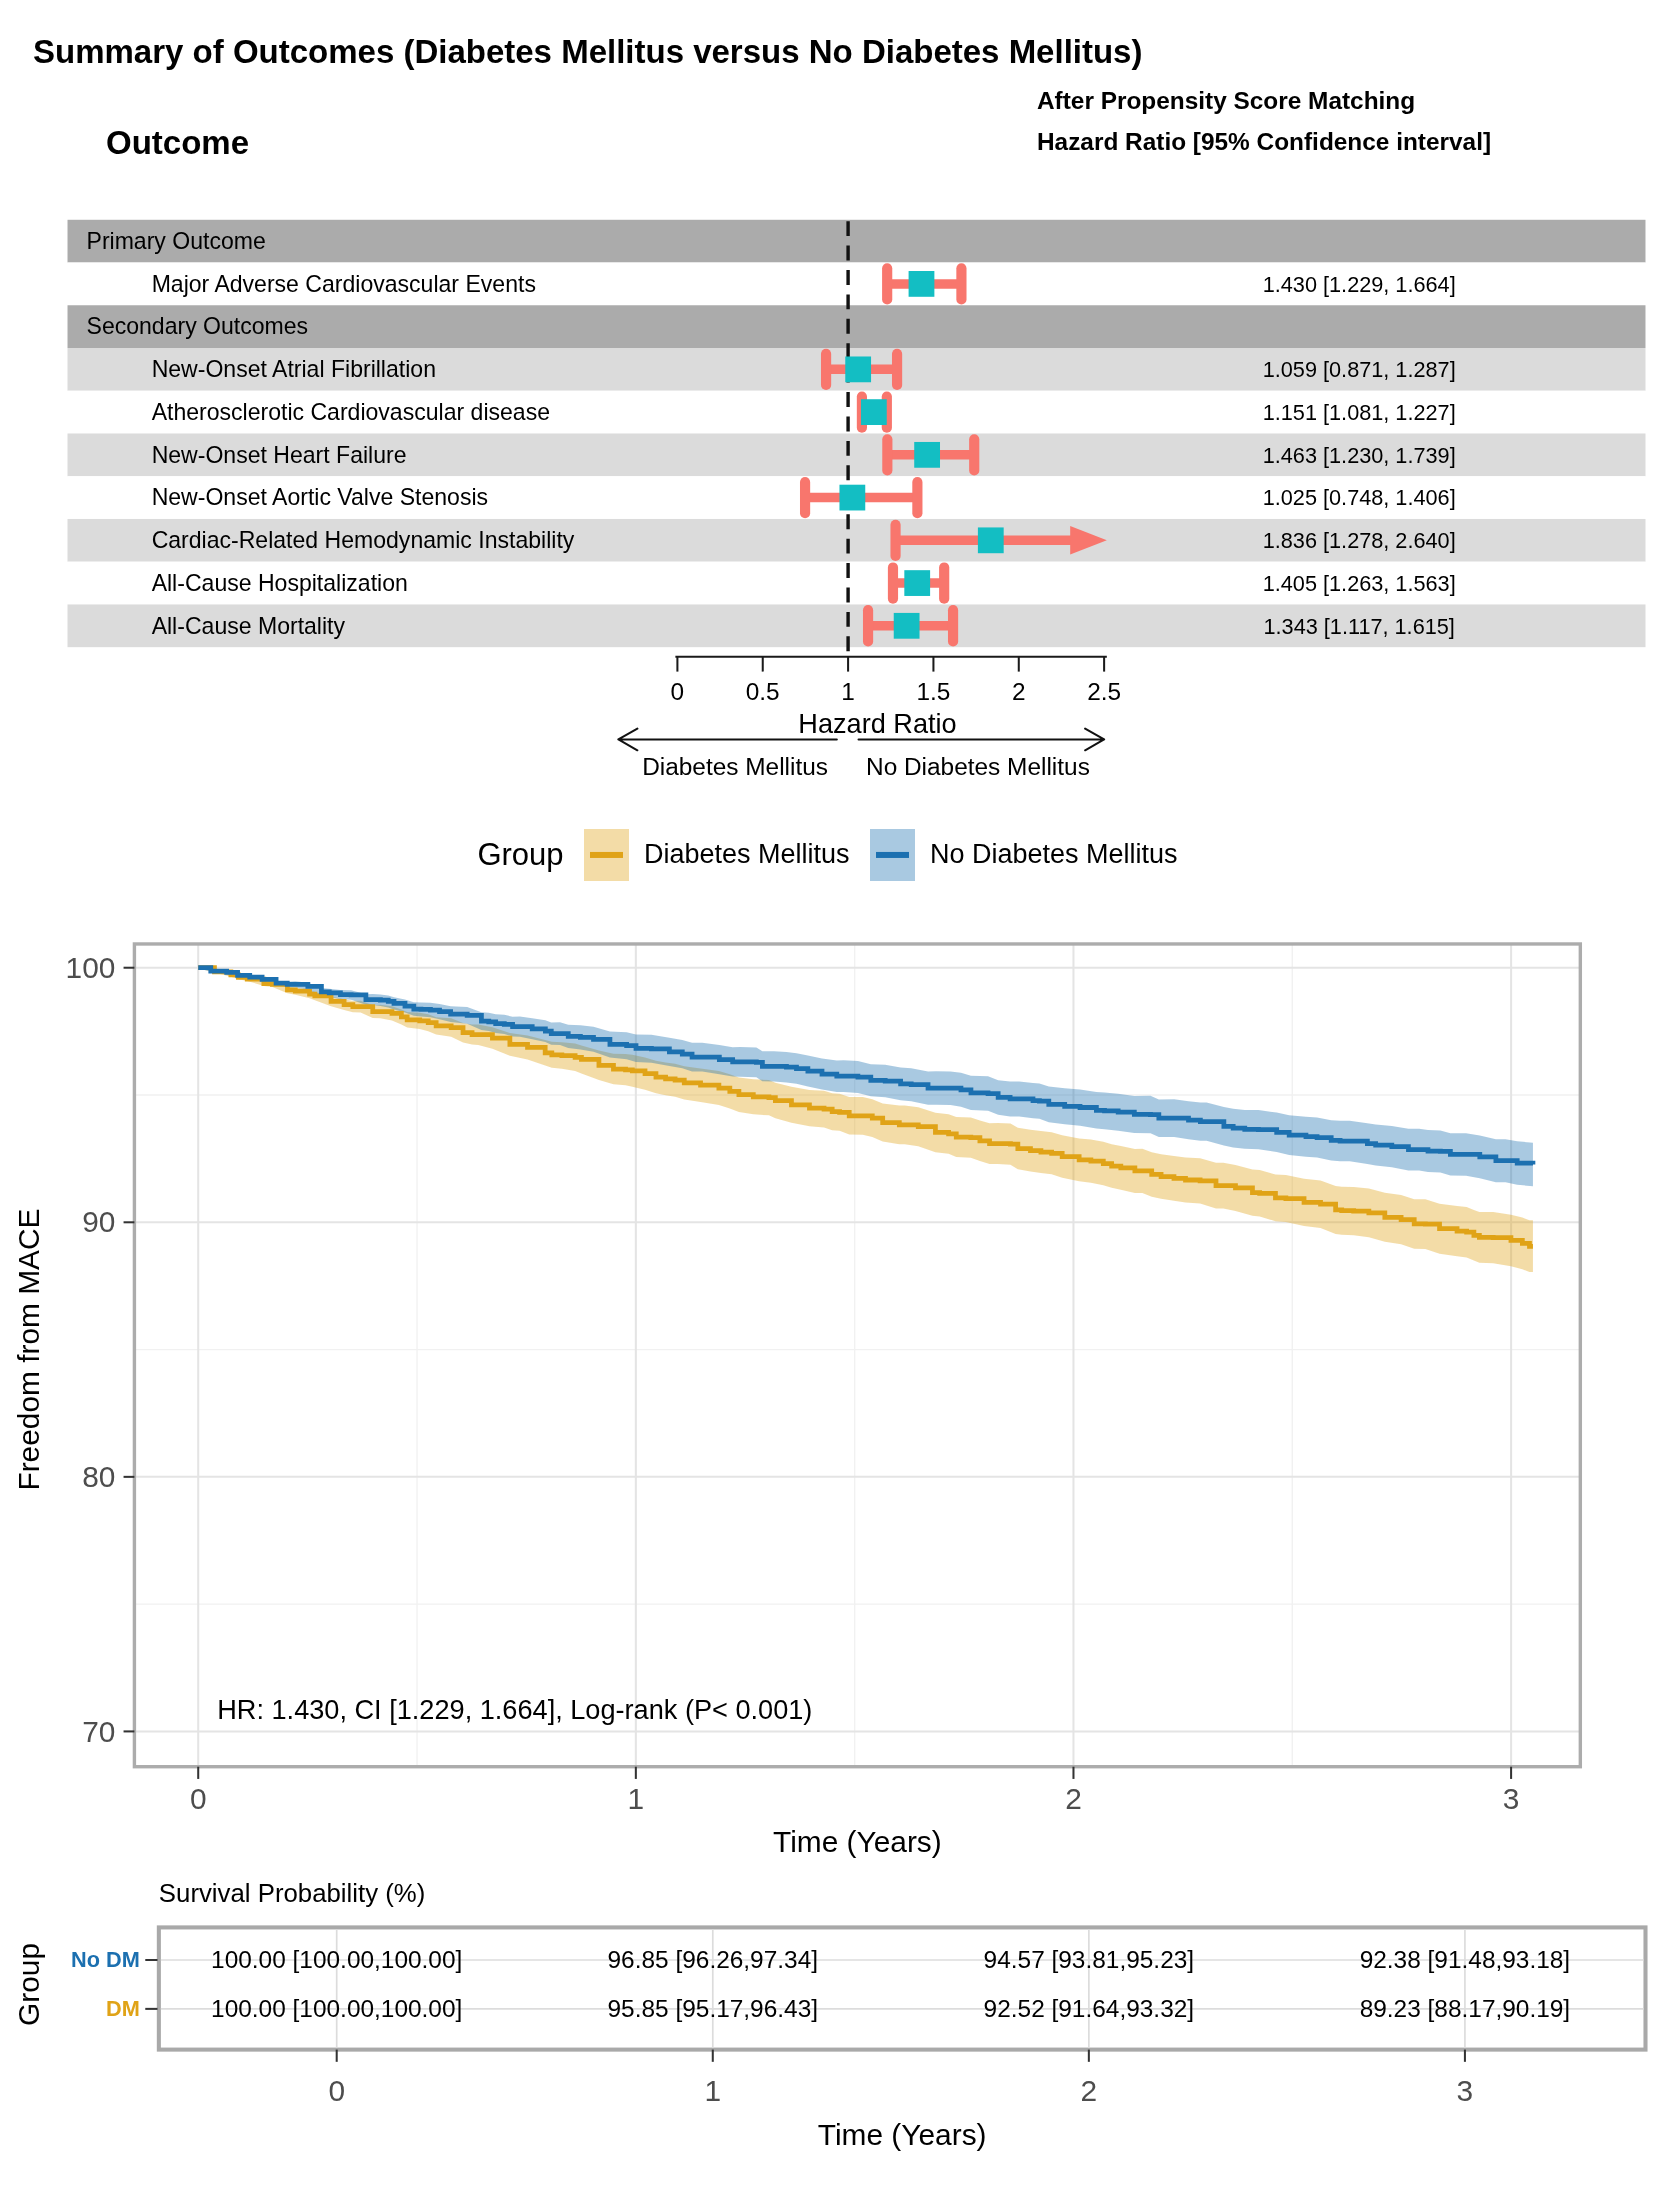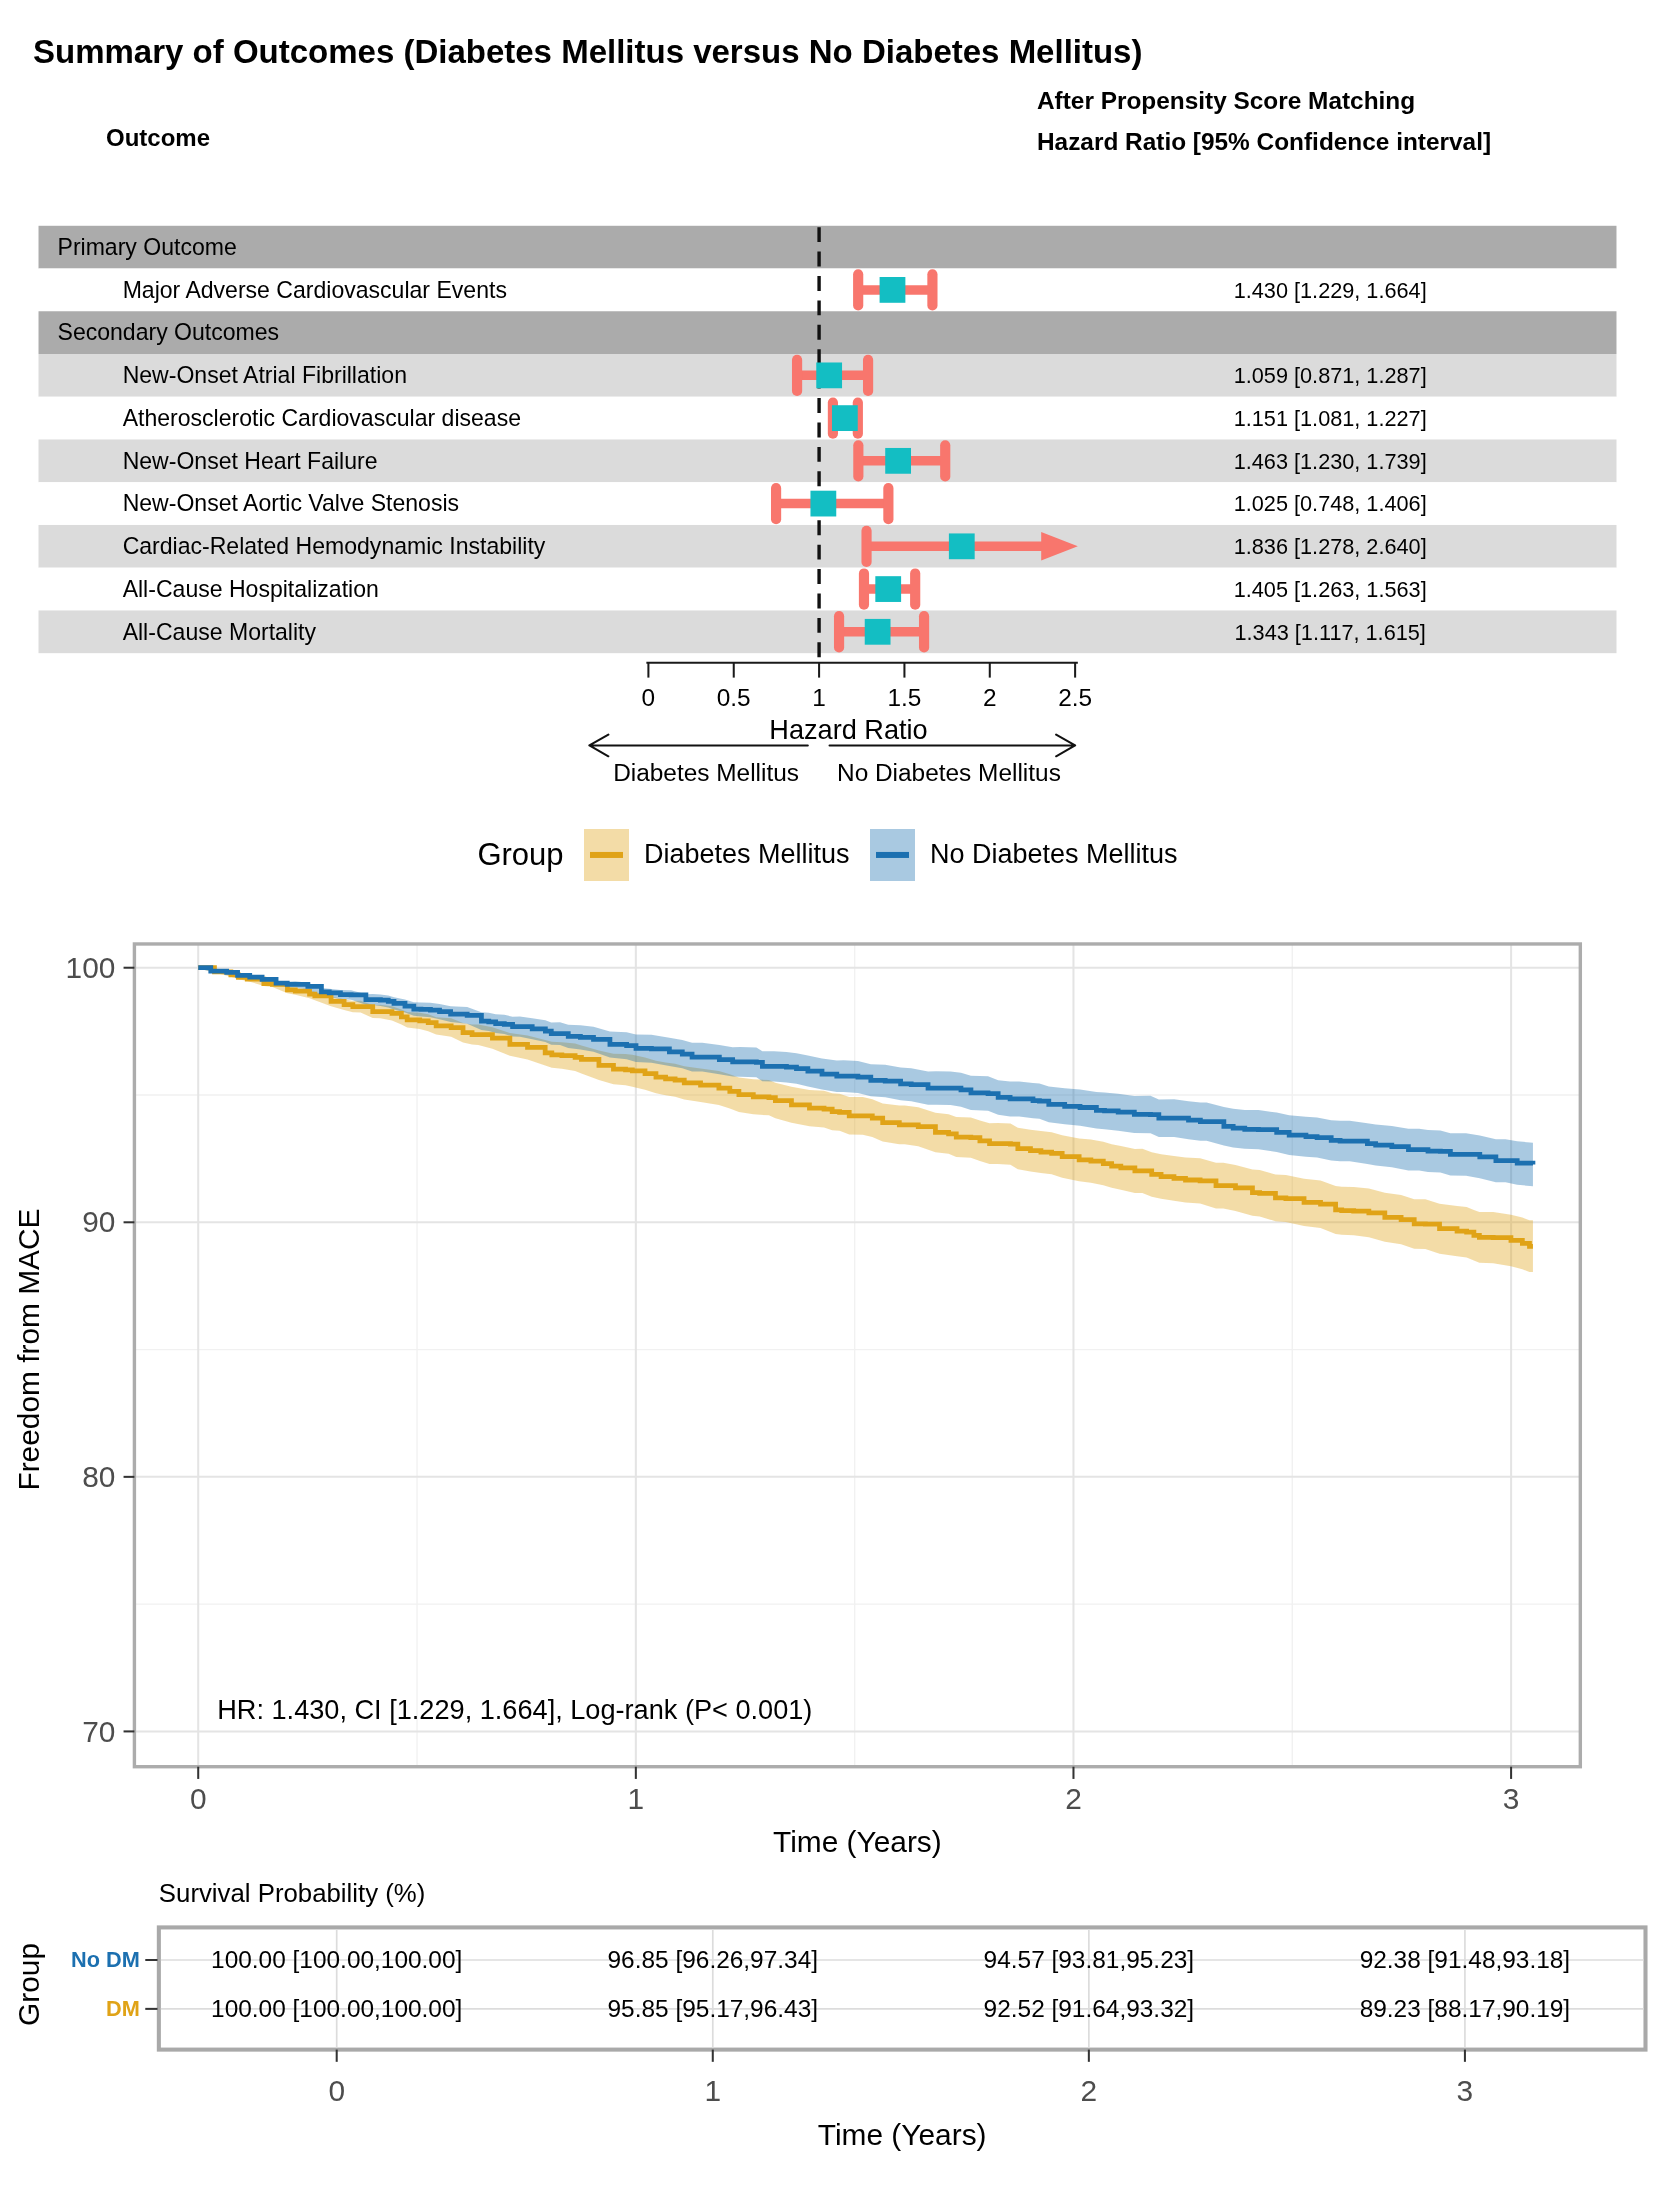--- a/index.html
+++ b/index.html
@@ -1,23 +1,23 @@
 <!DOCTYPE html>
 <html style="font-size:11px"><head>
 <meta charset="utf-8">
 <style>
   html,body{margin:0;padding:0;background:#ffffff;}
   .page{position:relative;width:1655px;height:2205px;background:#ffffff;
         font-family:"Liberation Sans",sans-serif;color:#000;overflow:hidden;}
   .fig-title{position:absolute;left:33px;top:33px;font-size:33px;font-weight:bold;letter-spacing:0px;text-align:center;}
-  .outcome-header{position:absolute;left:106px;top:124px;font-size:24px;font-weight:bold;}
+  .outcome-header{position:absolute;left:106px;top:124px;font-size:33px;font-weight:bold;}
   .hr-header{position:absolute;left:1037px;top:80px;width:543px;text-align:left;
              font-size:24.4px;font-weight:bold;line-height:41px;}
   .chart-box{position:absolute;left:0;}
-  #forest-box{top:219px;width:1430px;height:597px;}
+  #forest-box{top:213px;width:1430px;height:597px;margin-left:29px;}
   #km-box{top:903px;width:1655px;height:978px;}
   #table-box{top:1881px;width:1577px;height:325px;}
   .legend{position:absolute;top:819px;left:0;width:1655px;height:71px;
           display:flex;justify-content:center;align-items:center;gap:20.4px;}
   .legend-title{font-size:31px;}
   .legend-item{display:flex;align-items:center;gap:15px;font-size:27px;}
   .legend-key{width:45px;height:52px;position:relative;display:inline-block;}
   .legend-key .line{position:absolute;left:6.1px;right:6.1px;top:50%;height:6.1px;transform:translateY(-50%);}
   svg text{font-family:"Liberation Sans",sans-serif;}
 </style>

